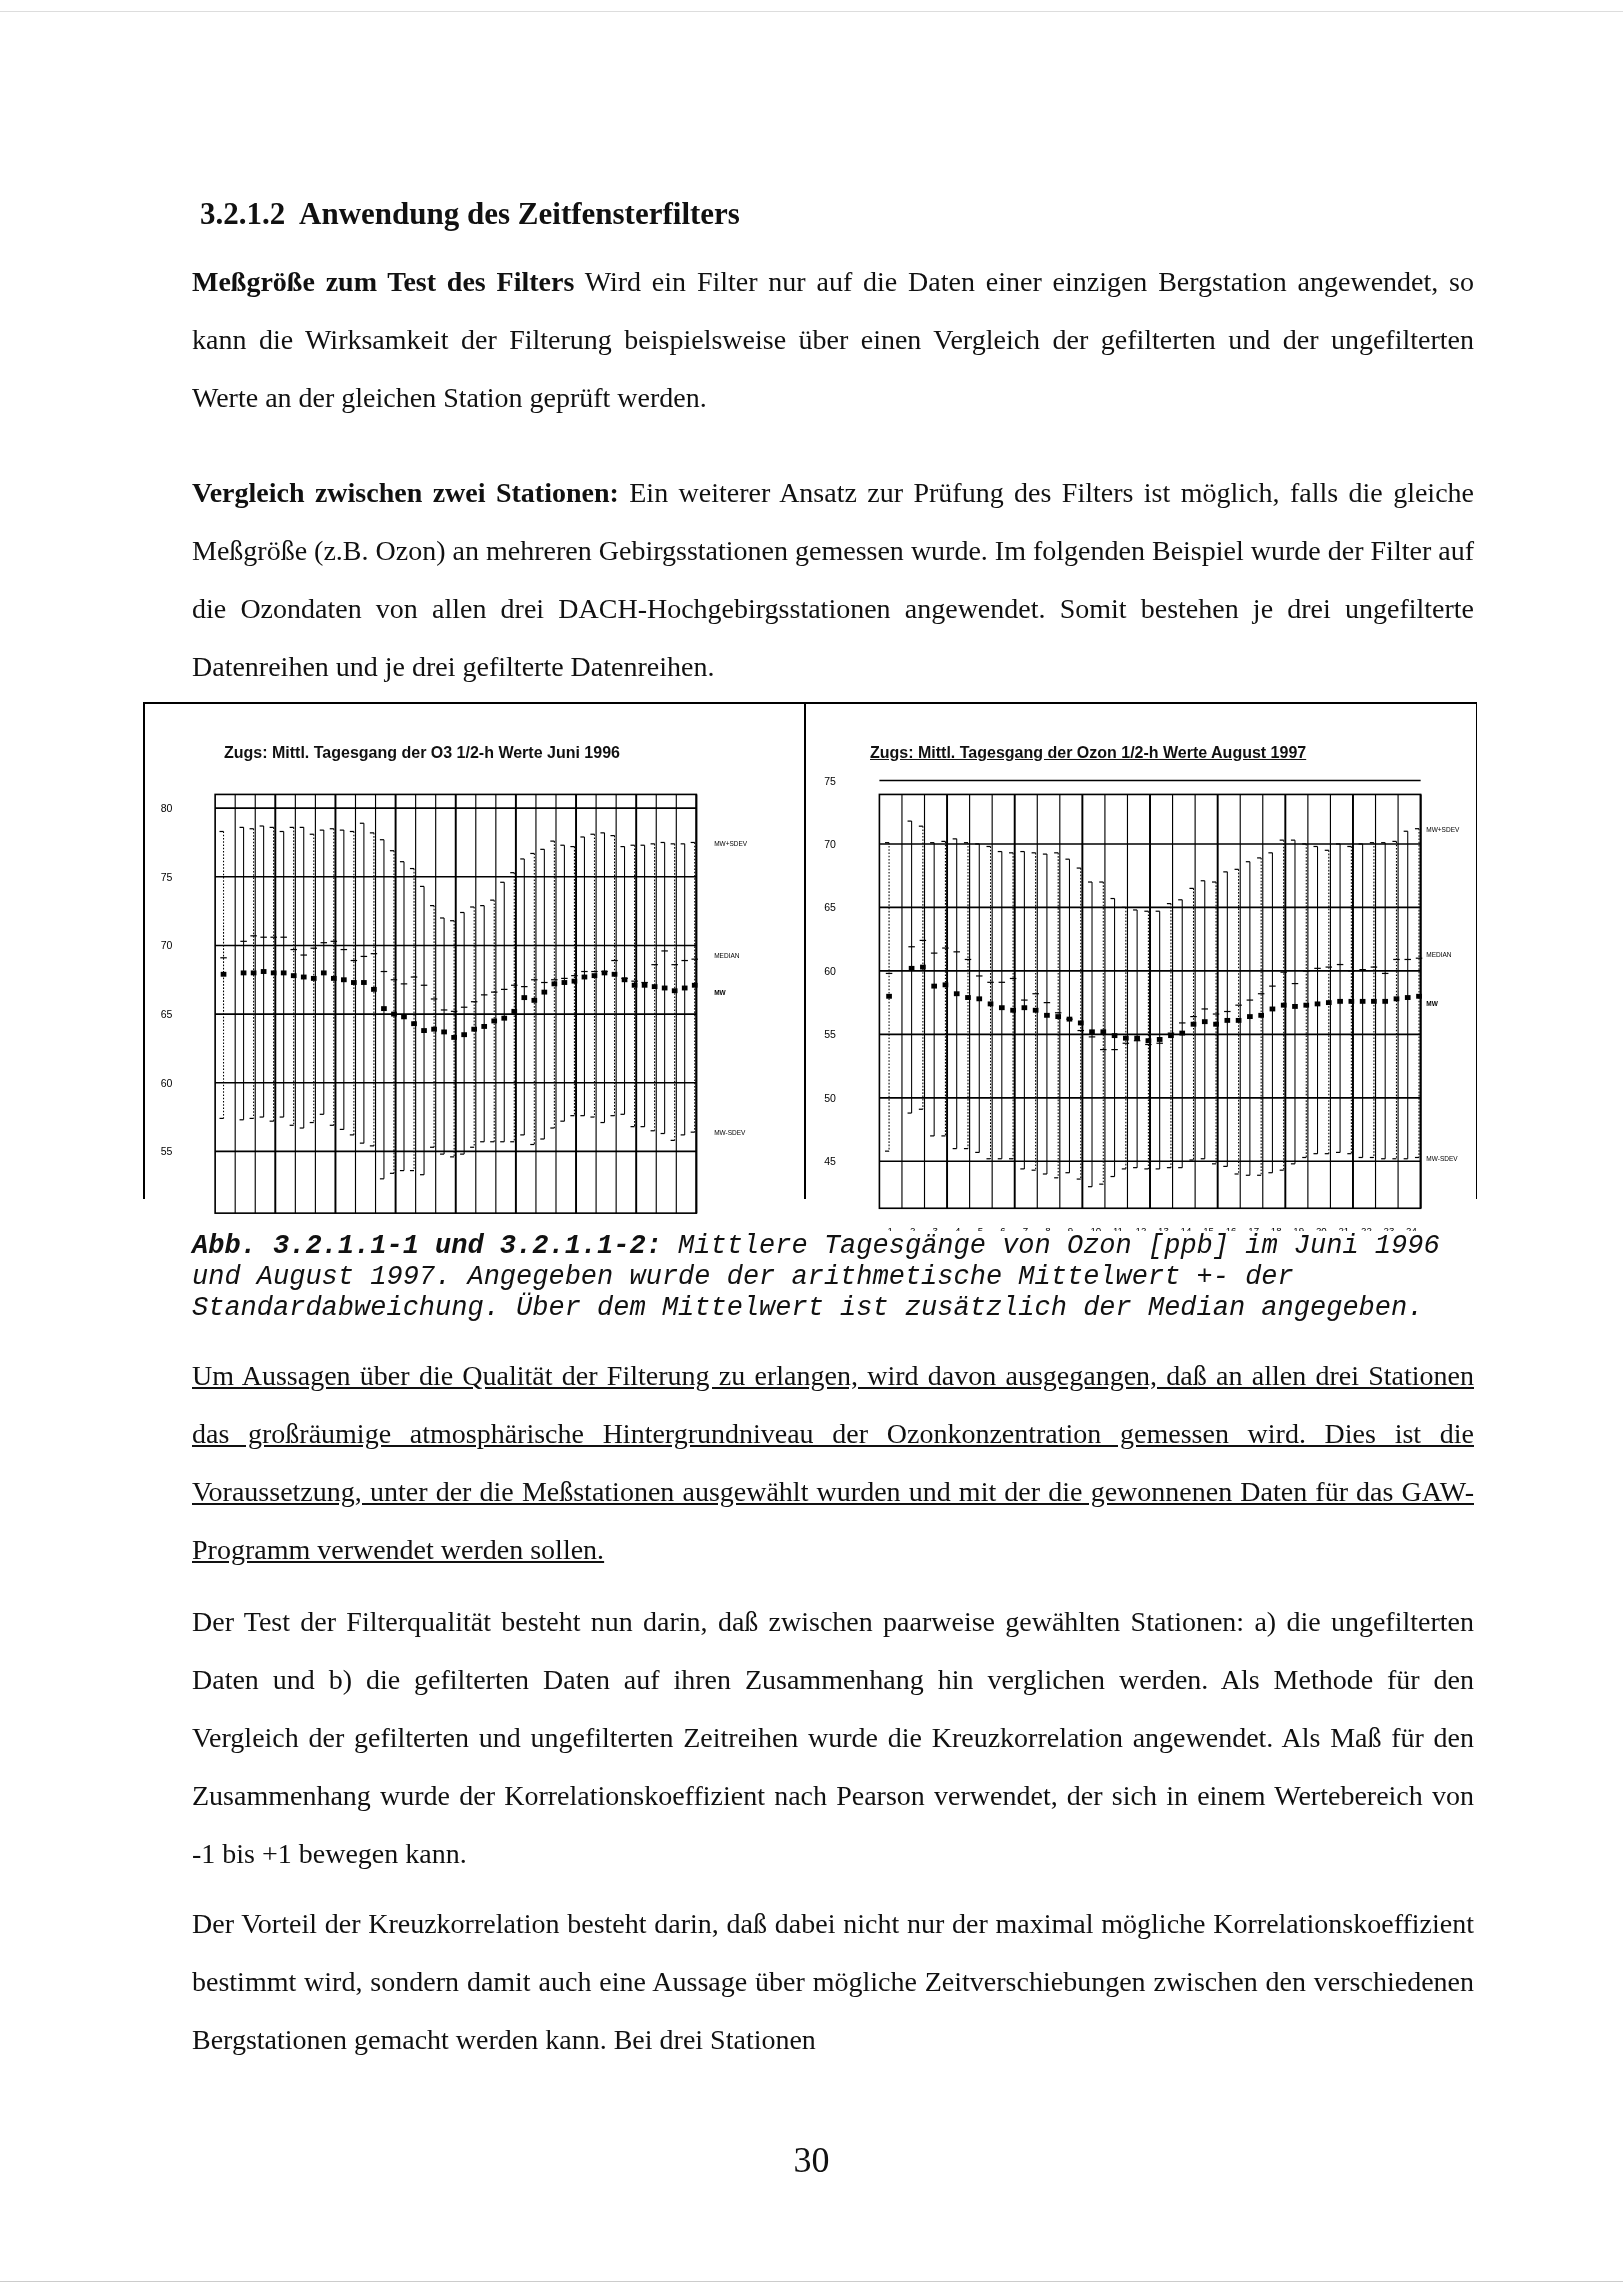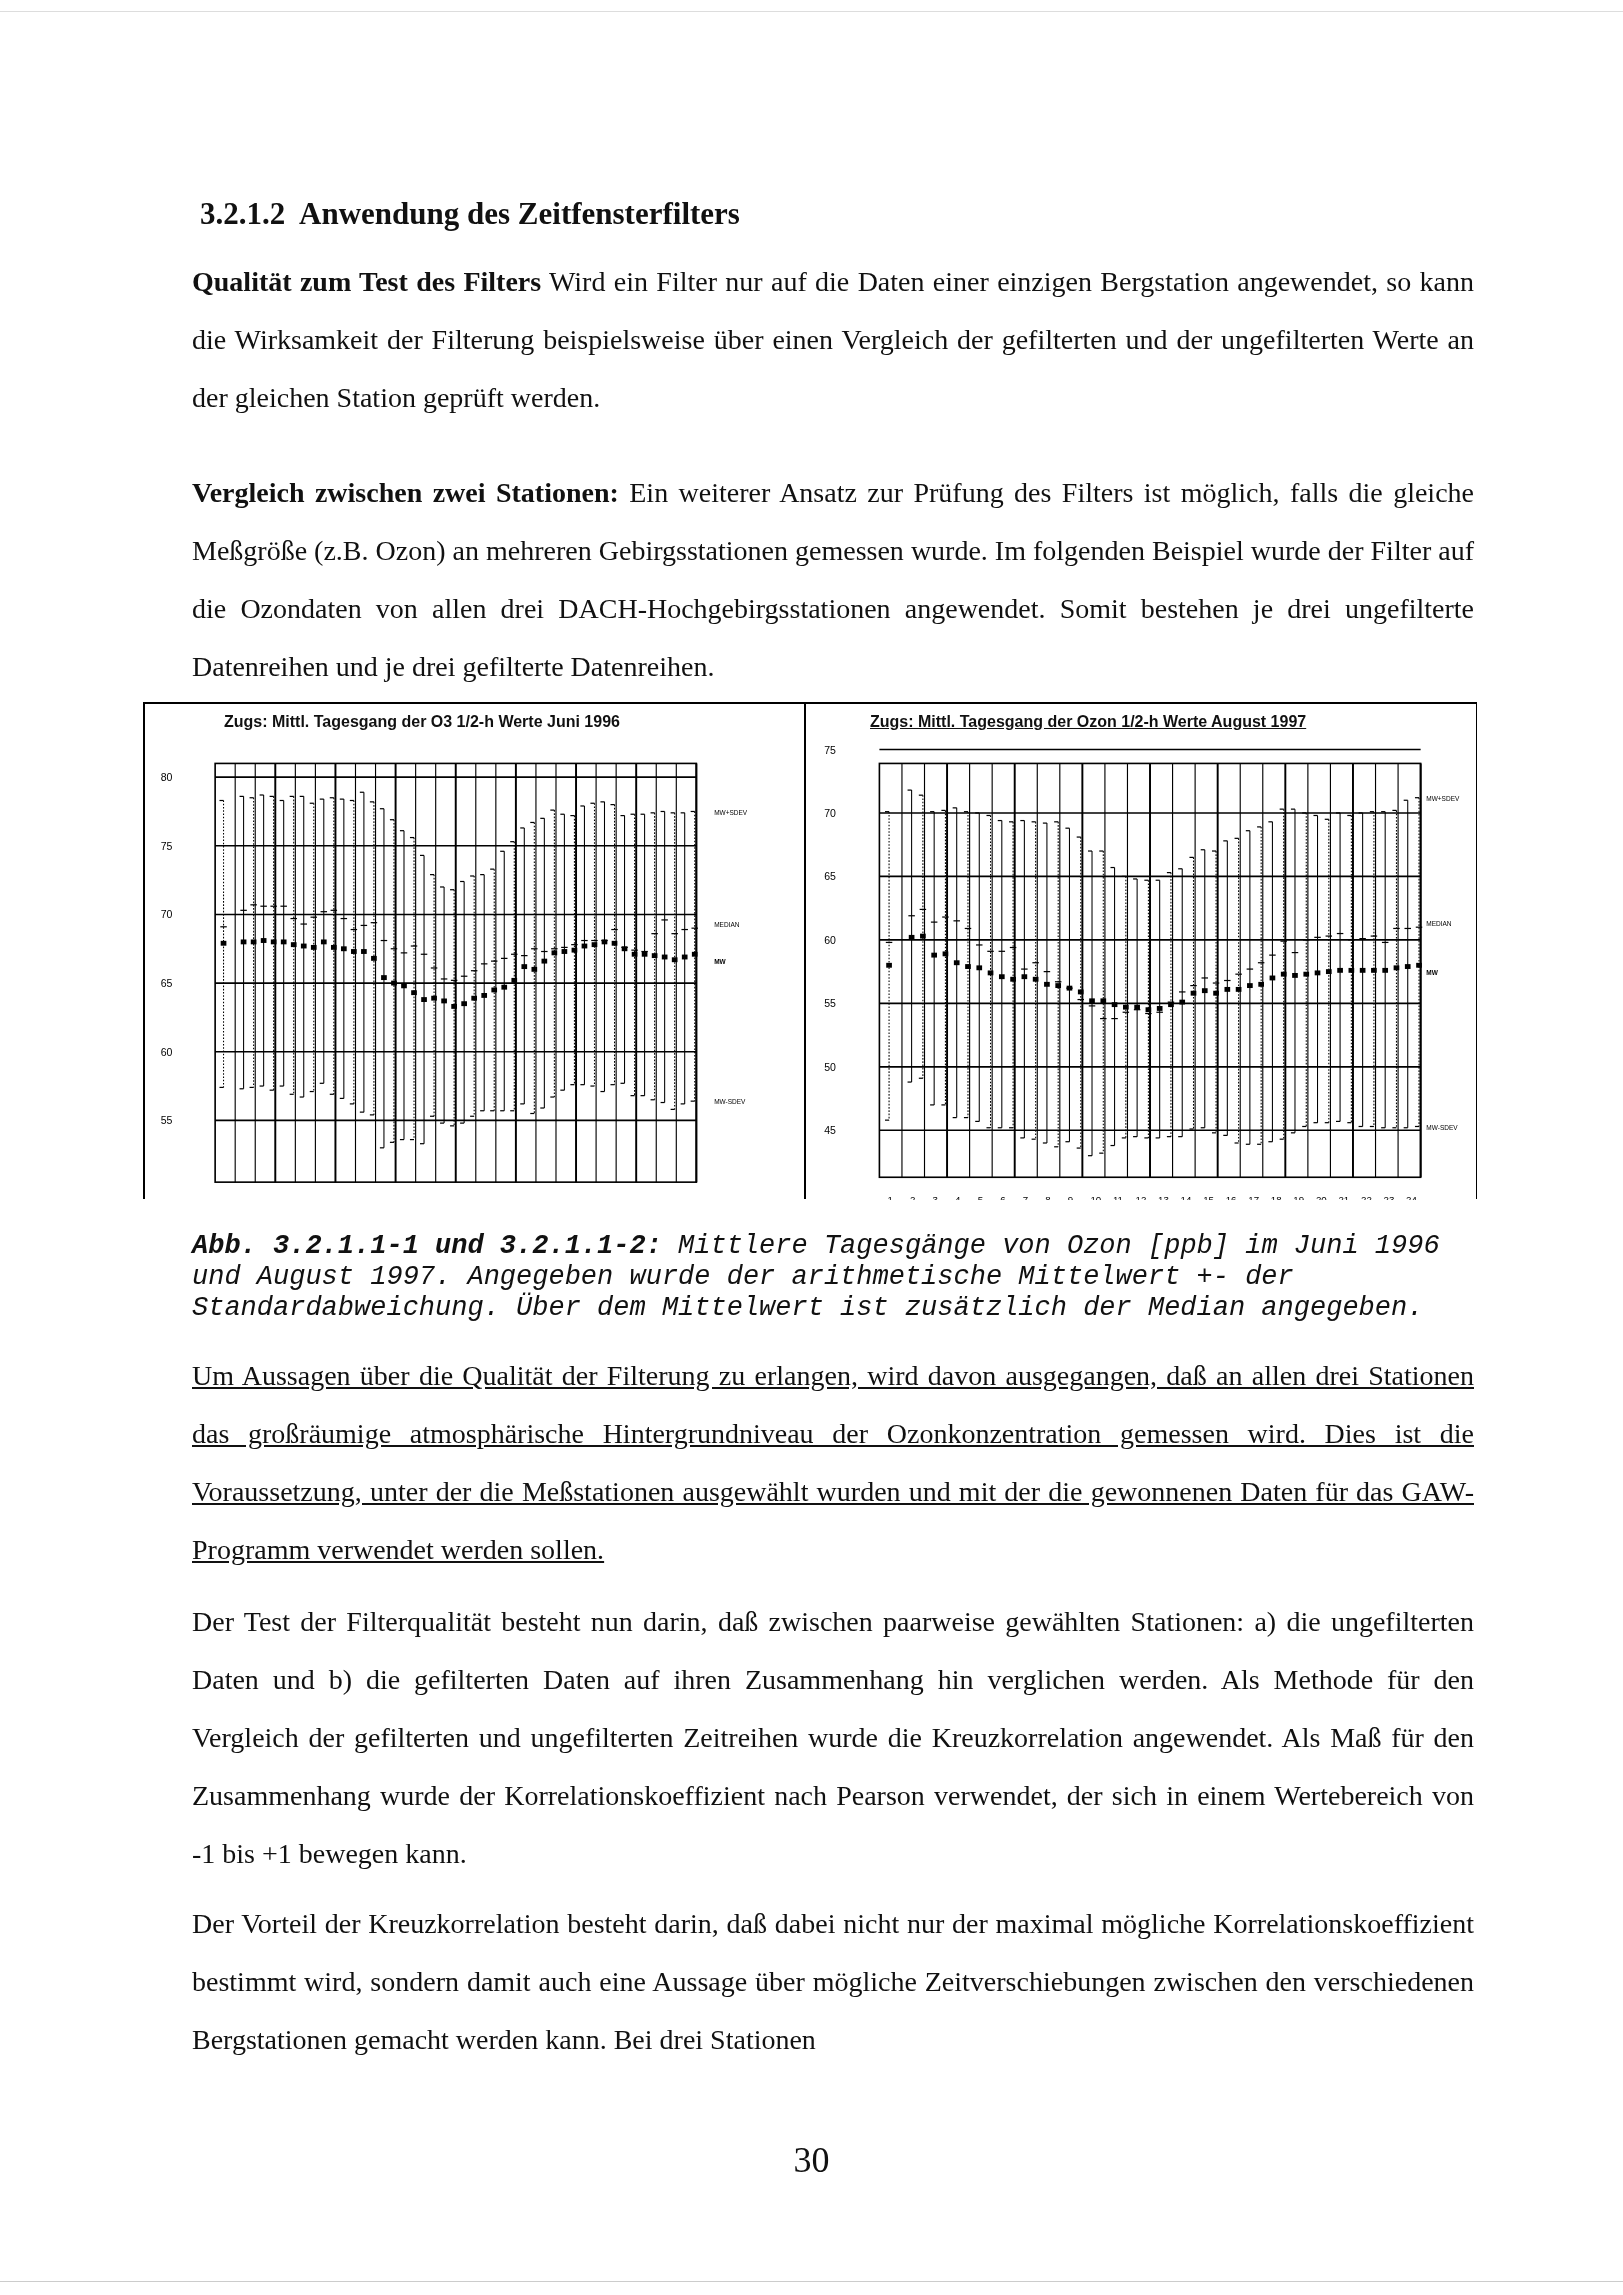--- a/index.html
+++ b/index.html
@@ -5,40 +5,40 @@
   html, body { margin:0; padding:0; background:#fff; }
   body { width:1623px; height:2295px; position:relative; font-family:"Liberation Serif", serif; color:#111; overflow:hidden; }
   .page-edge-top { position:absolute; left:0; top:11.4px; width:1623px; height:0.8px; background:#ddd; }
   .page-edge-bottom { position:absolute; left:0; top:2281px; width:1623px; height:0.8px; background:#ccc; }
   .text-block { position:absolute; left:192px; width:1282px; }
   h2.section-title { position:absolute; left:192px; top:188px; margin:8px; font-size:31px; font-weight:bold; letter-spacing:0; }
   p.para { margin:0; font-size:28px; line-height:58px; text-align:justify; text-align-last:left; }
   p.para b { font-weight:bold; }
   .figure-frame { position:absolute; left:143px; top:702px; width:1334px; height:497px; border-top:2.4px solid #000; border-left:2.4px solid #000; border-right:1.6px solid #000; box-sizing:border-box; }
   .figure-divider { position:absolute; left:804px; top:702px; width:2.4px; height:497px; background:#000; }
-  .chart { position:absolute; }
+  .chart { position:absolute;margin-top:31px; }
   .chart svg { display:block; }
   .chart-title { font-family:"Liberation Sans", sans-serif; font-weight:bold; font-size:16px; position:absolute; white-space:nowrap; }
   .chart-title.underline { text-decoration:underline; }
   .caption { position:absolute; left:192px; top:1231px; width:1282px; font-style:italic; font-size:27px; line-height:31px;font-family:Liberation Mono, monospace; }
   .caption .lead { font-weight:bold; }
   .page-number { position:absolute; left:0; width:1623px; top:2139px; text-align:center; font-size:36px; }
 </style>
 </head>
 <body>
 
 <div class="page-edge-top"></div>
 
 <h2 class="section-title">
   <span>3.2.1.2</span>&nbsp;
   <span>Anwendung des Zeitfensterfilters</span>
 </h2>
 
 <div class="text-block" style="top:253px;">
-  <p class="para"><b>Qualität zum Test des Filters</b><span> Wird ein Filter nur auf die Daten einer einzigen Bergstation angewendet, so kann die Wirksamkeit der Filterung beispielsweise über einen Vergleich der gefilterten und der ungefilterten Werte an der gleichen Station geprüft werden.</span></p>
+  <p class="para"><b>Meßgröße zum Test des Filters</b><span> Wird ein Filter nur auf die Daten einer einzigen Bergstation angewendet, so kann die Wirksamkeit der Filterung beispielsweise über einen Vergleich der gefilterten und der ungefilterten Werte an der gleichen Station geprüft werden.</span></p>
 </div>
 
 <div class="text-block" style="top:464px;">
   <p class="para"><b>Vergleich zwischen zwei Stationen:</b><span> Ein weiterer Ansatz zur Prüfung des Filters ist möglich, falls die gleiche Meßgröße (z.B. Ozon) an mehreren Gebirgsstationen gemessen wurde. Im folgenden Beispiel wurde der Filter auf die Ozondaten von allen drei DACH-Hochgebirgsstationen angewendet. Somit bestehen je drei ungefilterte Datenreihen und je drei gefilterte Datenreihen.</span></p>
 </div>
 
 <div class="figure-frame"></div>
 <div class="figure-divider"></div>
 
 <div class="chart" id="chart-0" style="left:146px; top:705px; width:656px; height:495px;">

